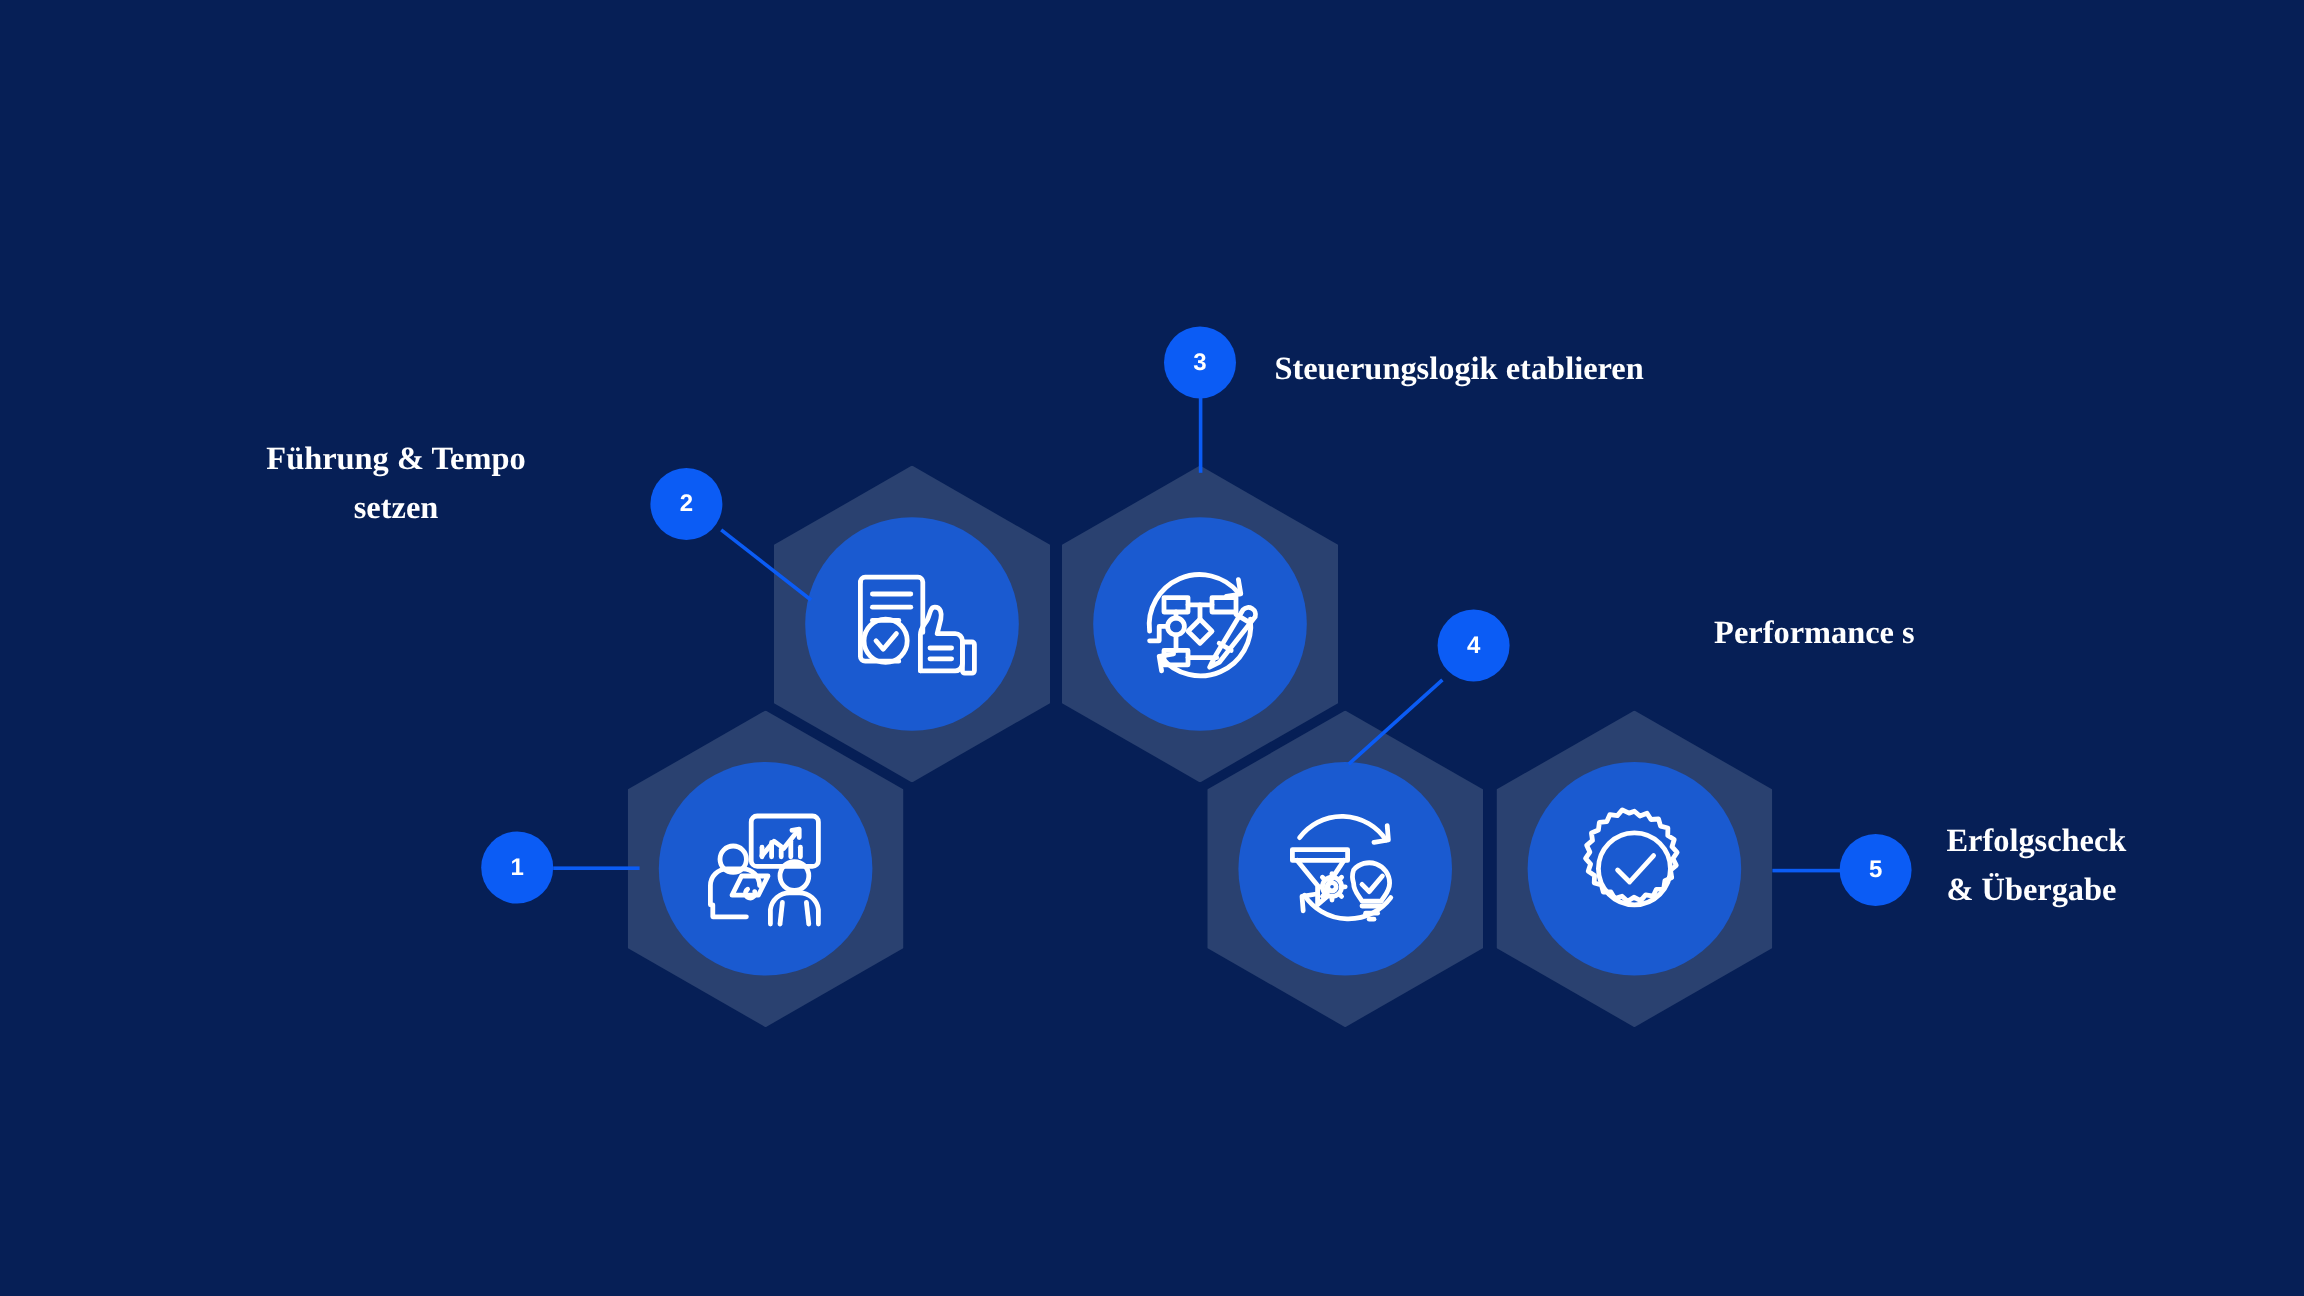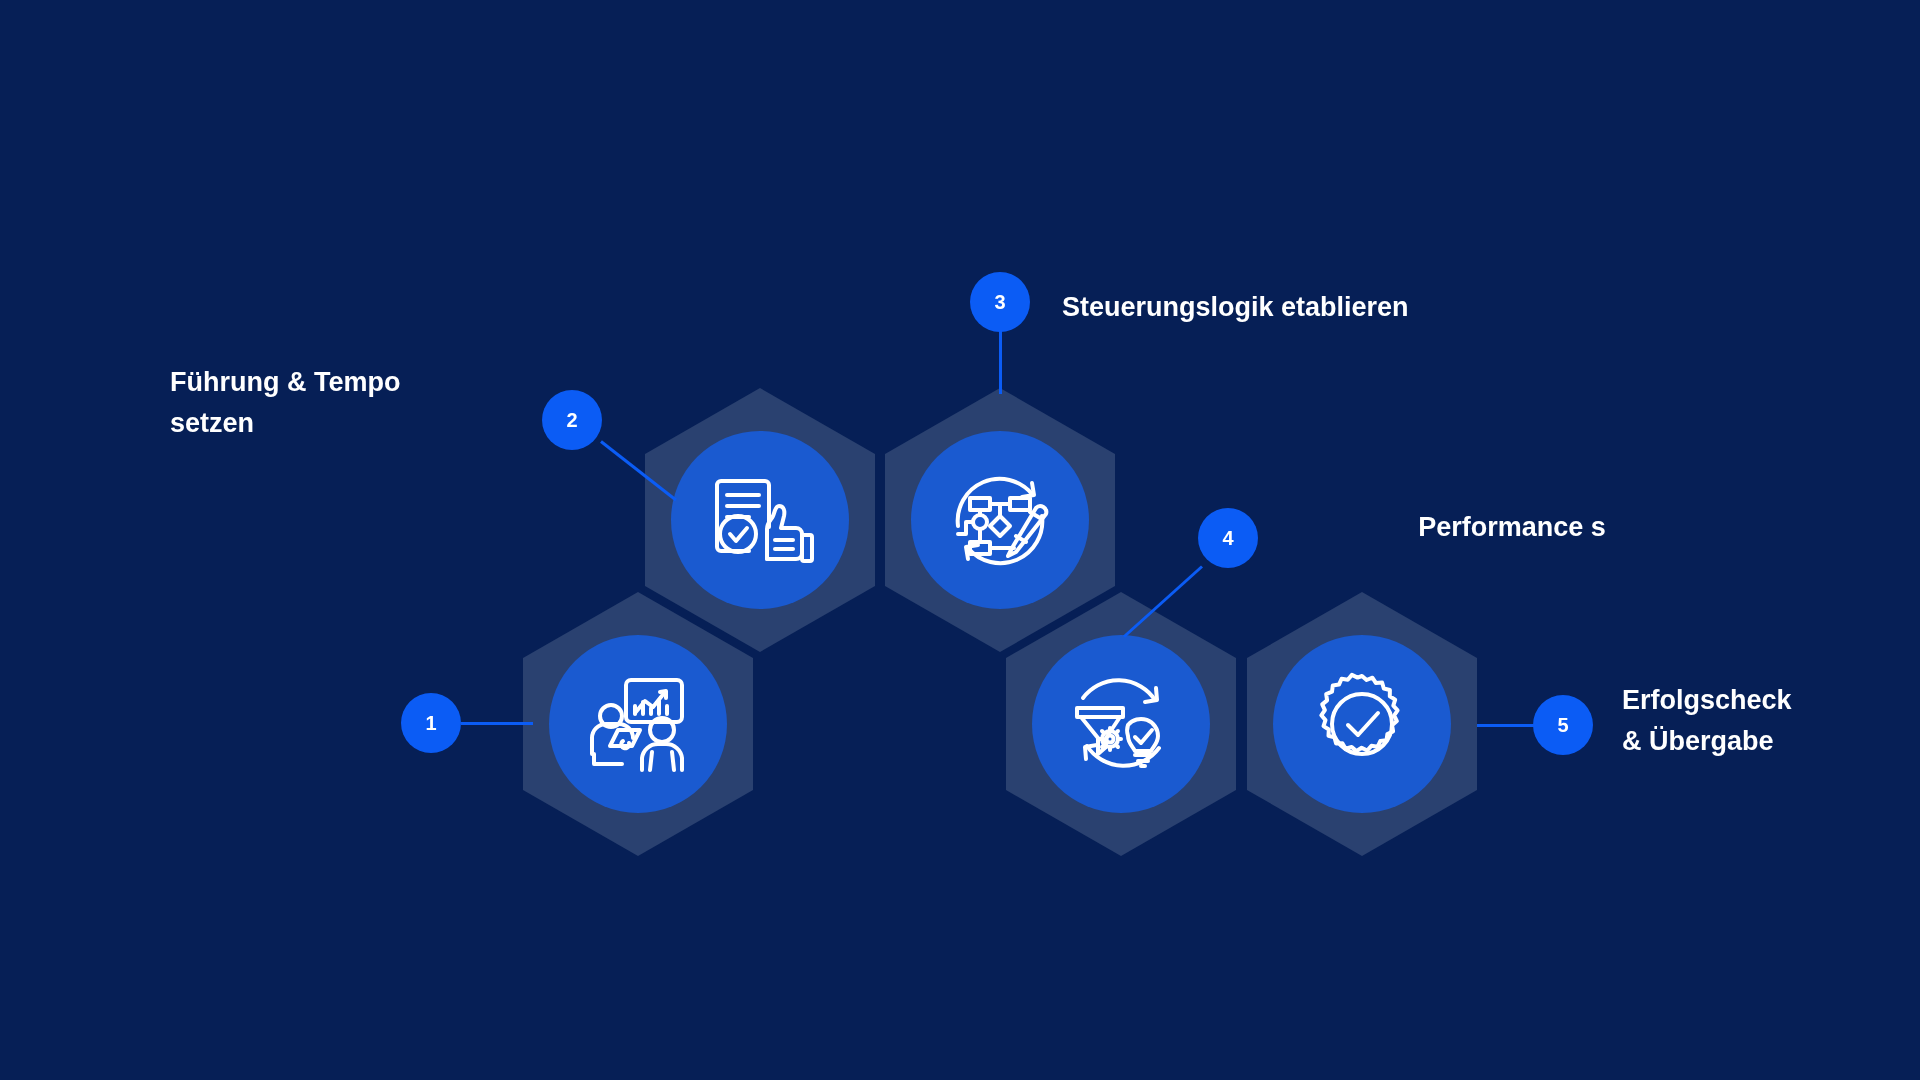--- a/index.html
+++ b/index.html
@@ -51,23 +51,24 @@
 
   
   .label{
     position:absolute;
     color:#ffffff;
     font-size:27px;
     font-weight:bold;
     line-height:1.5;
     z-index:5;
     white-space:pre-line;
+    font-family:Liberation Serif, serif;
   }
   .label.right{text-align:left;}
-  .label.center{text-align:left;}
+  .label.center{text-align:center;}
 </style>
 </head>
 <body>
 
 <div id="stage">
 
   <div class="connector" style="left:461px;top:722px;width:72px;height:3px;"></div>
 
   <div class="connector" style="left:601px;top:440px;width:95px;height:3px;transform:rotate(38deg);"></div>
 

